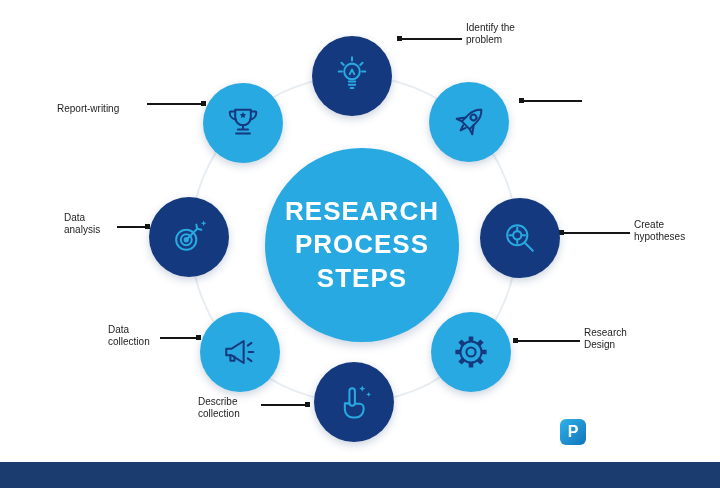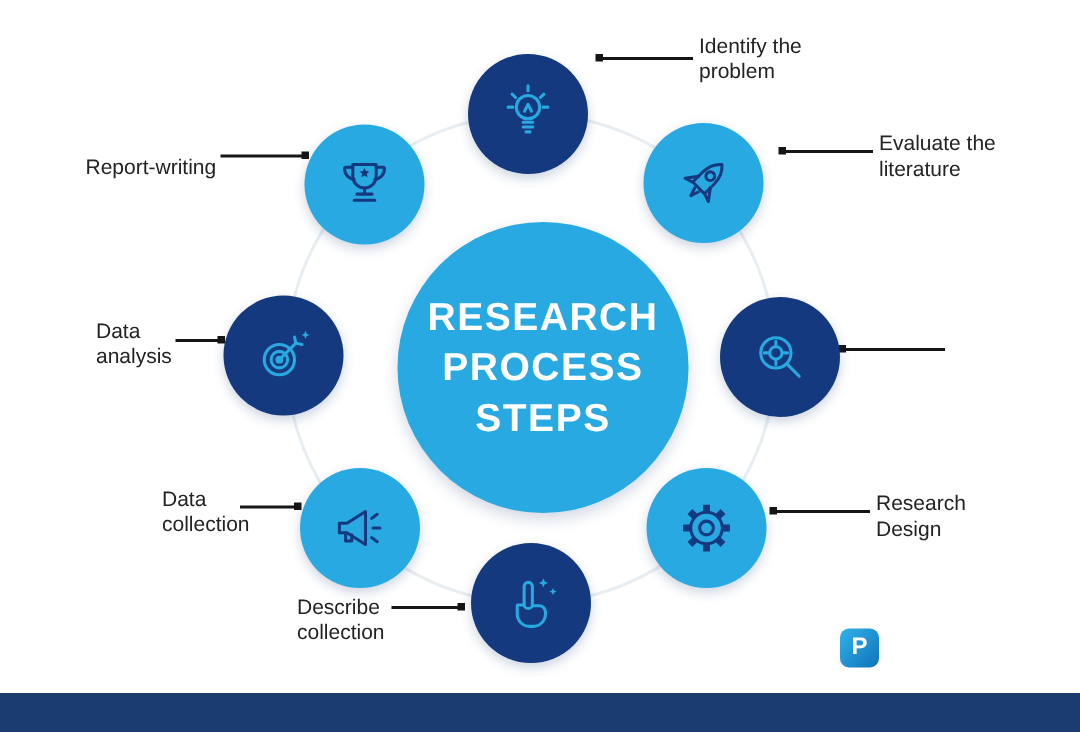--- a/index.html
+++ b/index.html
@@ -24,21 +24,21 @@
   
   .node{position:absolute;width:80px;height:80px;border-radius:50%;display:flex;align-items:center;
         justify-content:center;z-index:3;box-shadow:0 3px 8px rgba(21,57,115,.22)}
   .node.navy{background:var(--navy-node,#15397E);color:var(--light-blue,#29A9E1)}
   .node.blue{background:var(--light-blue,#29A9E1);color:var(--navy-node,#15397E)}
   .icon{display:flex;align-items:center;justify-content:center}
 
   
   .connector{position:absolute;height:1.5px;background:#151515;z-index:2}
   .dot{position:absolute;width:5px;height:5px;background:#151515;z-index:2}
-  .label{position:absolute;font-size:14px;line-height:1.2;color:#232323;white-space:pre-line;z-index:2}
+  .label{position:absolute;font-size:10px;line-height:1.2;color:#232323;white-space:pre-line;z-index:2}
 
   
   .s0n{left:312px;top:36px}   .s0l{left:402px;top:38px;width:60px} .s0d{left:397px;top:36px} .s0t{left:466px;top:22px}
   .s1n{left:429px;top:82px}   .s1l{left:524px;top:100px;width:58px}.s1d{left:519px;top:98px} .s1t{left:586px;top:87px}
   .s2n{left:480px;top:198px}  .s2l{left:564px;top:232px;width:66px}.s2d{left:559px;top:230px}.s2t{left:634px;top:219px}
   .s3n{left:431px;top:312px}  .s3l{left:518px;top:340px;width:62px}.s3d{left:513px;top:338px}.s3t{left:584px;top:327px}
   .s4n{left:314px;top:362px}  .s4l{left:261px;top:404px;width:46px}.s4d{left:305px;top:402px}.s4t{left:198px;top:396px}
   .s5n{left:200px;top:312px}  .s5l{left:160px;top:337px;width:38px}.s5d{left:196px;top:335px}.s5t{left:108px;top:324px}
   .s6n{left:149px;top:197px}  .s6l{left:117px;top:226px;width:30px}.s6d{left:145px;top:224px}.s6t{left:64px;top:212px}
   .s7n{left:203px;top:83px}   .s7l{left:147px;top:103px;width:56px}.s7d{left:201px;top:101px}.s7t{left:57px;top:103px}
@@ -91,35 +91,35 @@
           <path d="M24 5c4 3.5 6 8.5 6 14v10H18V19c0-5.5 2-10.5 6-14z"></path>
           <circle cx="24" cy="17" r="3.2"></circle>
           <path d="M18 23l-6 8 6-2M30 23l6 8-6-2"></path>
           <path d="M22 31l2 6 2-6"></path>
         </g>
       </svg>
     </span>
   </div>
   <div class="connector s1l"></div>
   <div class="dot s1d"></div>
-  <div class="label s1t">Evaluate the
-literature</div>
 
   <div class="node navy s2n">
     <span class="icon">
       <svg width="44" height="44" viewBox="0 0 48 48" fill="none" stroke="currentColor" stroke-width="2.2" stroke-linecap="round" stroke-linejoin="round">
         <circle cx="21" cy="21" r="11"></circle>
         <path d="M29.5 29.5L38 38"></path>
         <circle cx="21" cy="21" r="4.5"></circle>
         <path d="M21 12.5v3M21 26.5v3M12.5 21h3M26.5 21h3"></path>
       </svg>
     </span>
   </div>
   <div class="connector s2l"></div>
   <div class="dot s2d"></div>
+  <div class="label s2t">Create
+hypotheses</div>
 
   <div class="node blue s3n">
     <span class="icon">
       <svg width="44" height="44" viewBox="0 0 48 48" fill="none" stroke="currentColor" stroke-width="2.2" stroke-linecap="round" stroke-linejoin="round">
         <circle cx="24" cy="24" r="11.5"></circle>
         <circle cx="24" cy="24" r="5"></circle>
         <g stroke-width="5" stroke-linecap="butt">
           <path d="M24 12.5V7M24 35.5V41M35.5 24H41M12.5 24H7"></path>
           <path d="M32.1 15.9l3.9-3.9M15.9 32.1l-3.9 3.9M32.1 32.1l3.9 3.9M15.9 15.9l-3.9-3.9"></path>
         </g>

